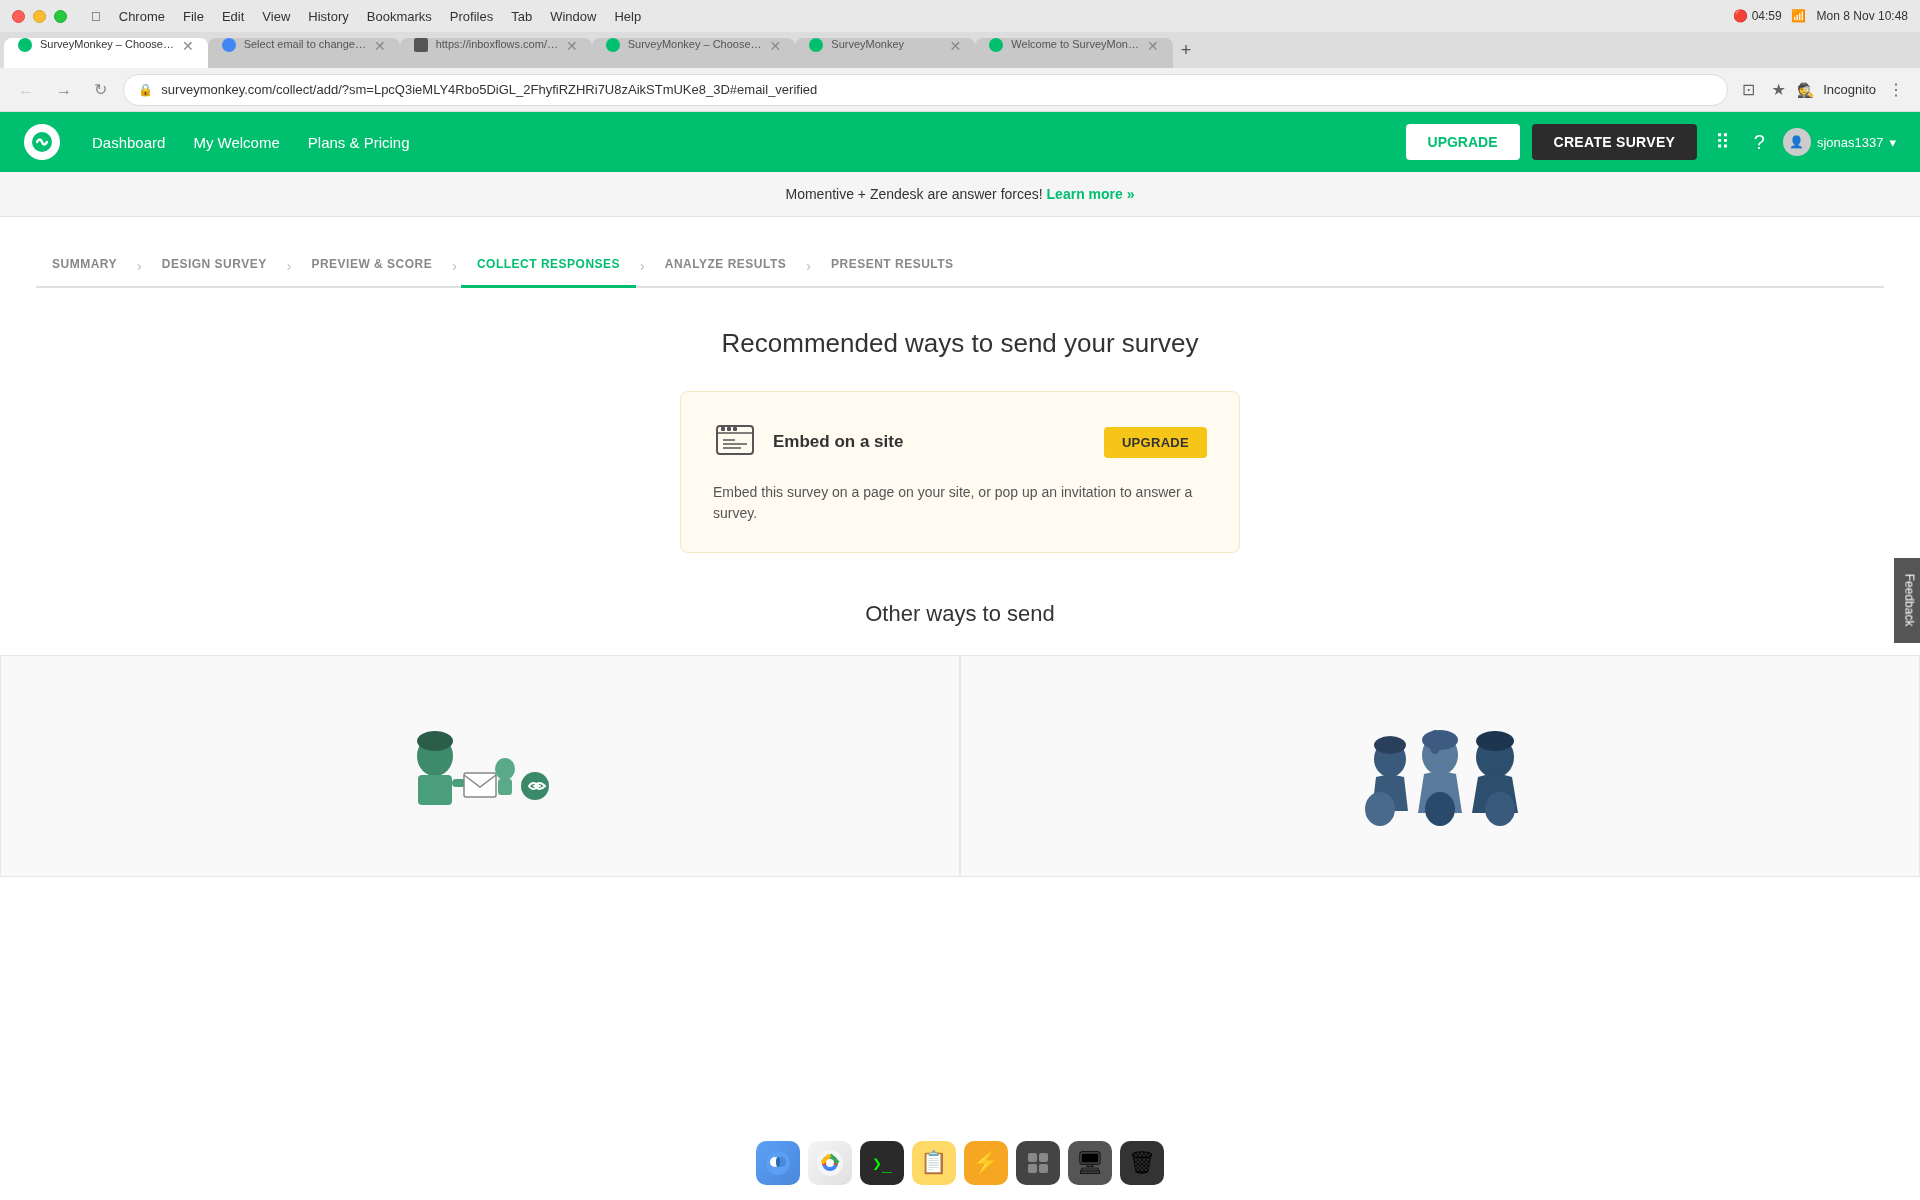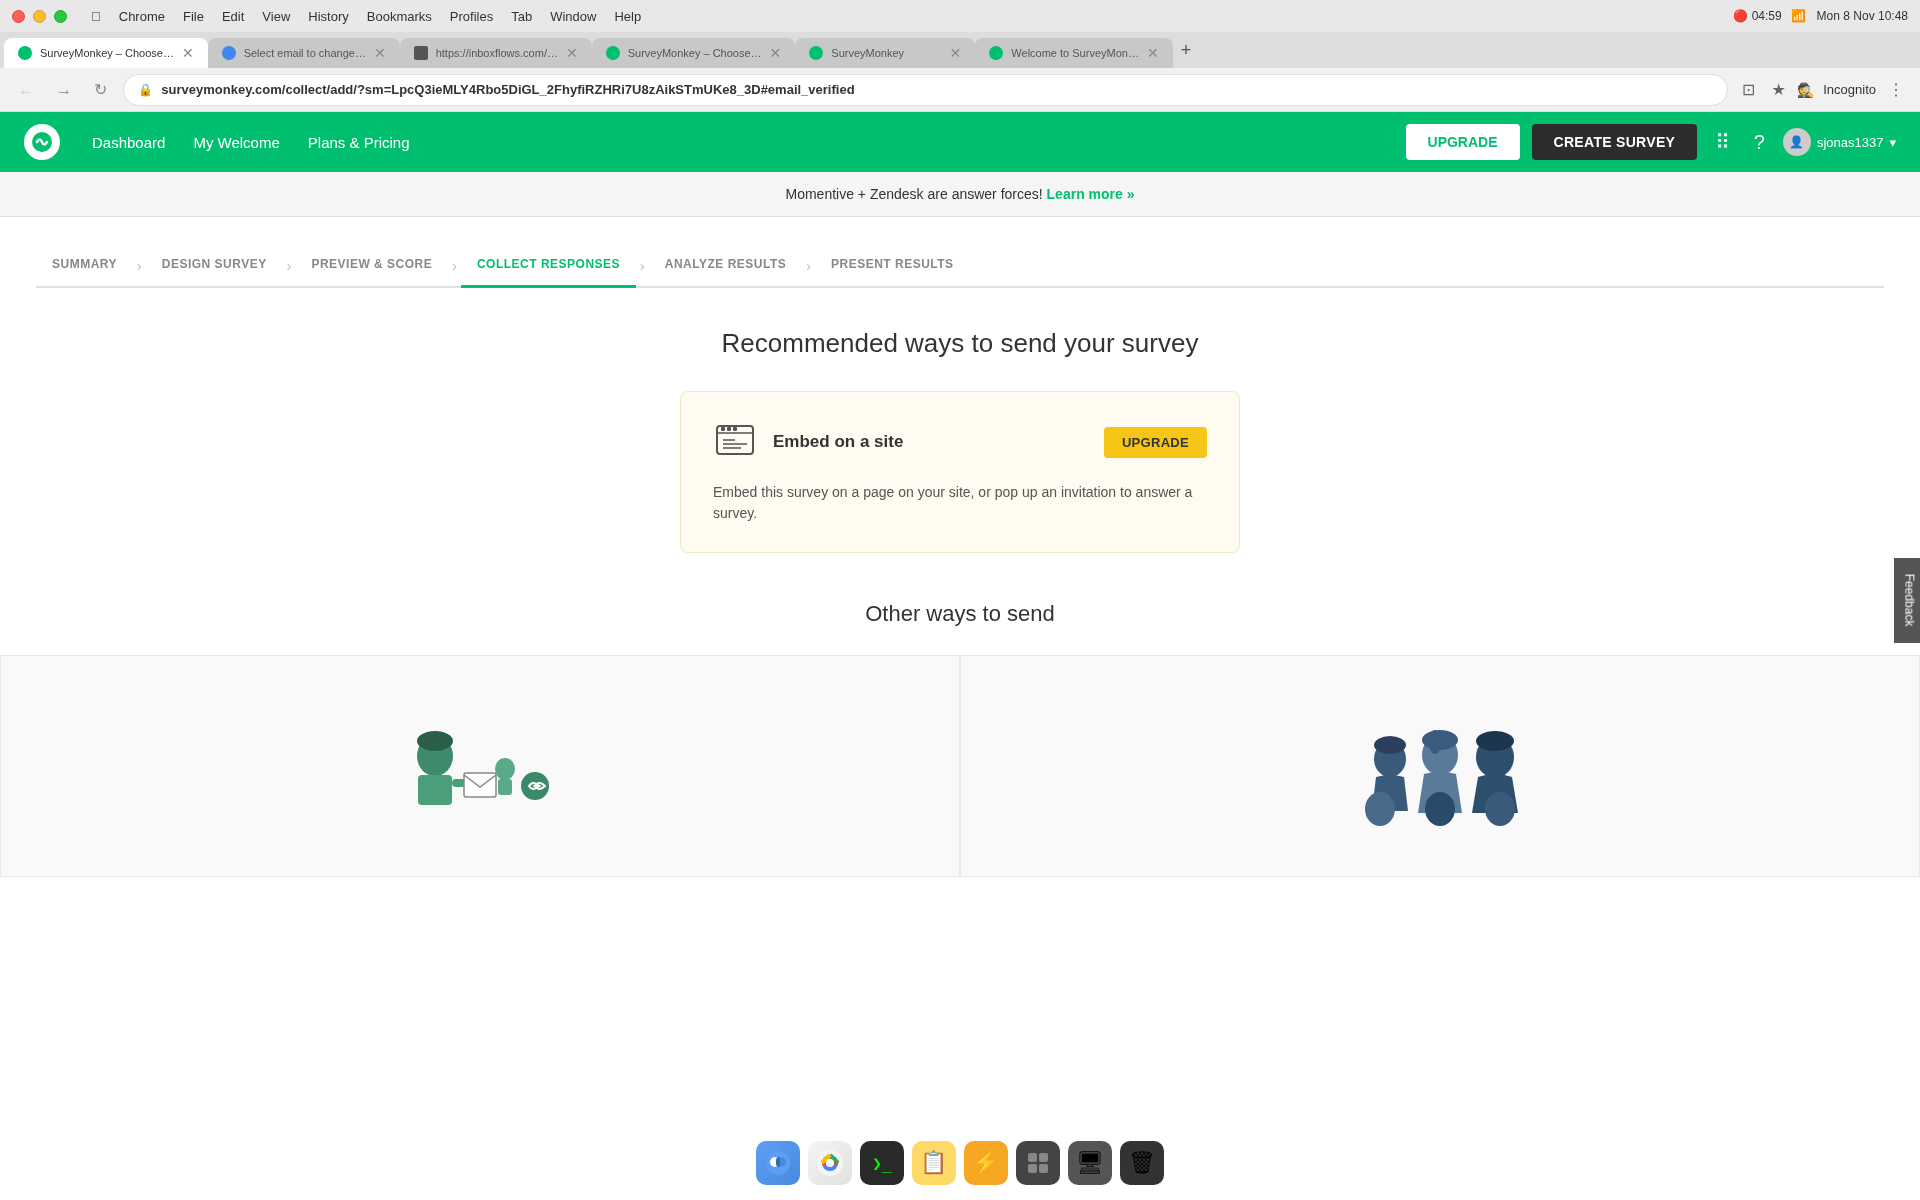--- a/index.html
+++ b/index.html
@@ -32,21 +32,20 @@
       display: flex;
       align-items: flex-end;
       padding: 0 4px;
       gap: 0;
     }
     .browser-tab {
       background: #fff;
       height: 30px;
       padding: 0 14px;
       display: flex;
-      align-items: center;
       gap: 8px;
       font-size: 12px;
       color: #333;
       border-radius: 8px 8px 0 0;
       min-width: 180px;
       max-width: 220px;
       position: relative;
       cursor: pointer;
     }
     .browser-tab.inactive { background: #c8c8c8; color: #555; }
@@ -73,21 +72,21 @@
       border-radius: 20px;
       height: 32px;
       display: flex;
       align-items: center;
       padding: 0 14px;
       gap: 8px;
       font-size: 13px;
       color: #333;
     }
     .address-bar .lock-icon { color: #666; font-size: 12px; }
-    .address-url { flex: 1; color: #333; font-size: 13px; font-weight: bold; }
+    .address-url { flex: 1; color: #333; font-size: 13px; }
     .toolbar-right { display: flex; align-items: center; gap: 8px; }
     .toolbar-icon-btn { background: none; border: none; color: #666; font-size: 16px; cursor: pointer; padding: 4px; border-radius: 4px; }
 
     
     .app-header {
       background: #00bf6f;
       height: 60px;
       display: flex;
       align-items: center;
       padding: 0 24px;

